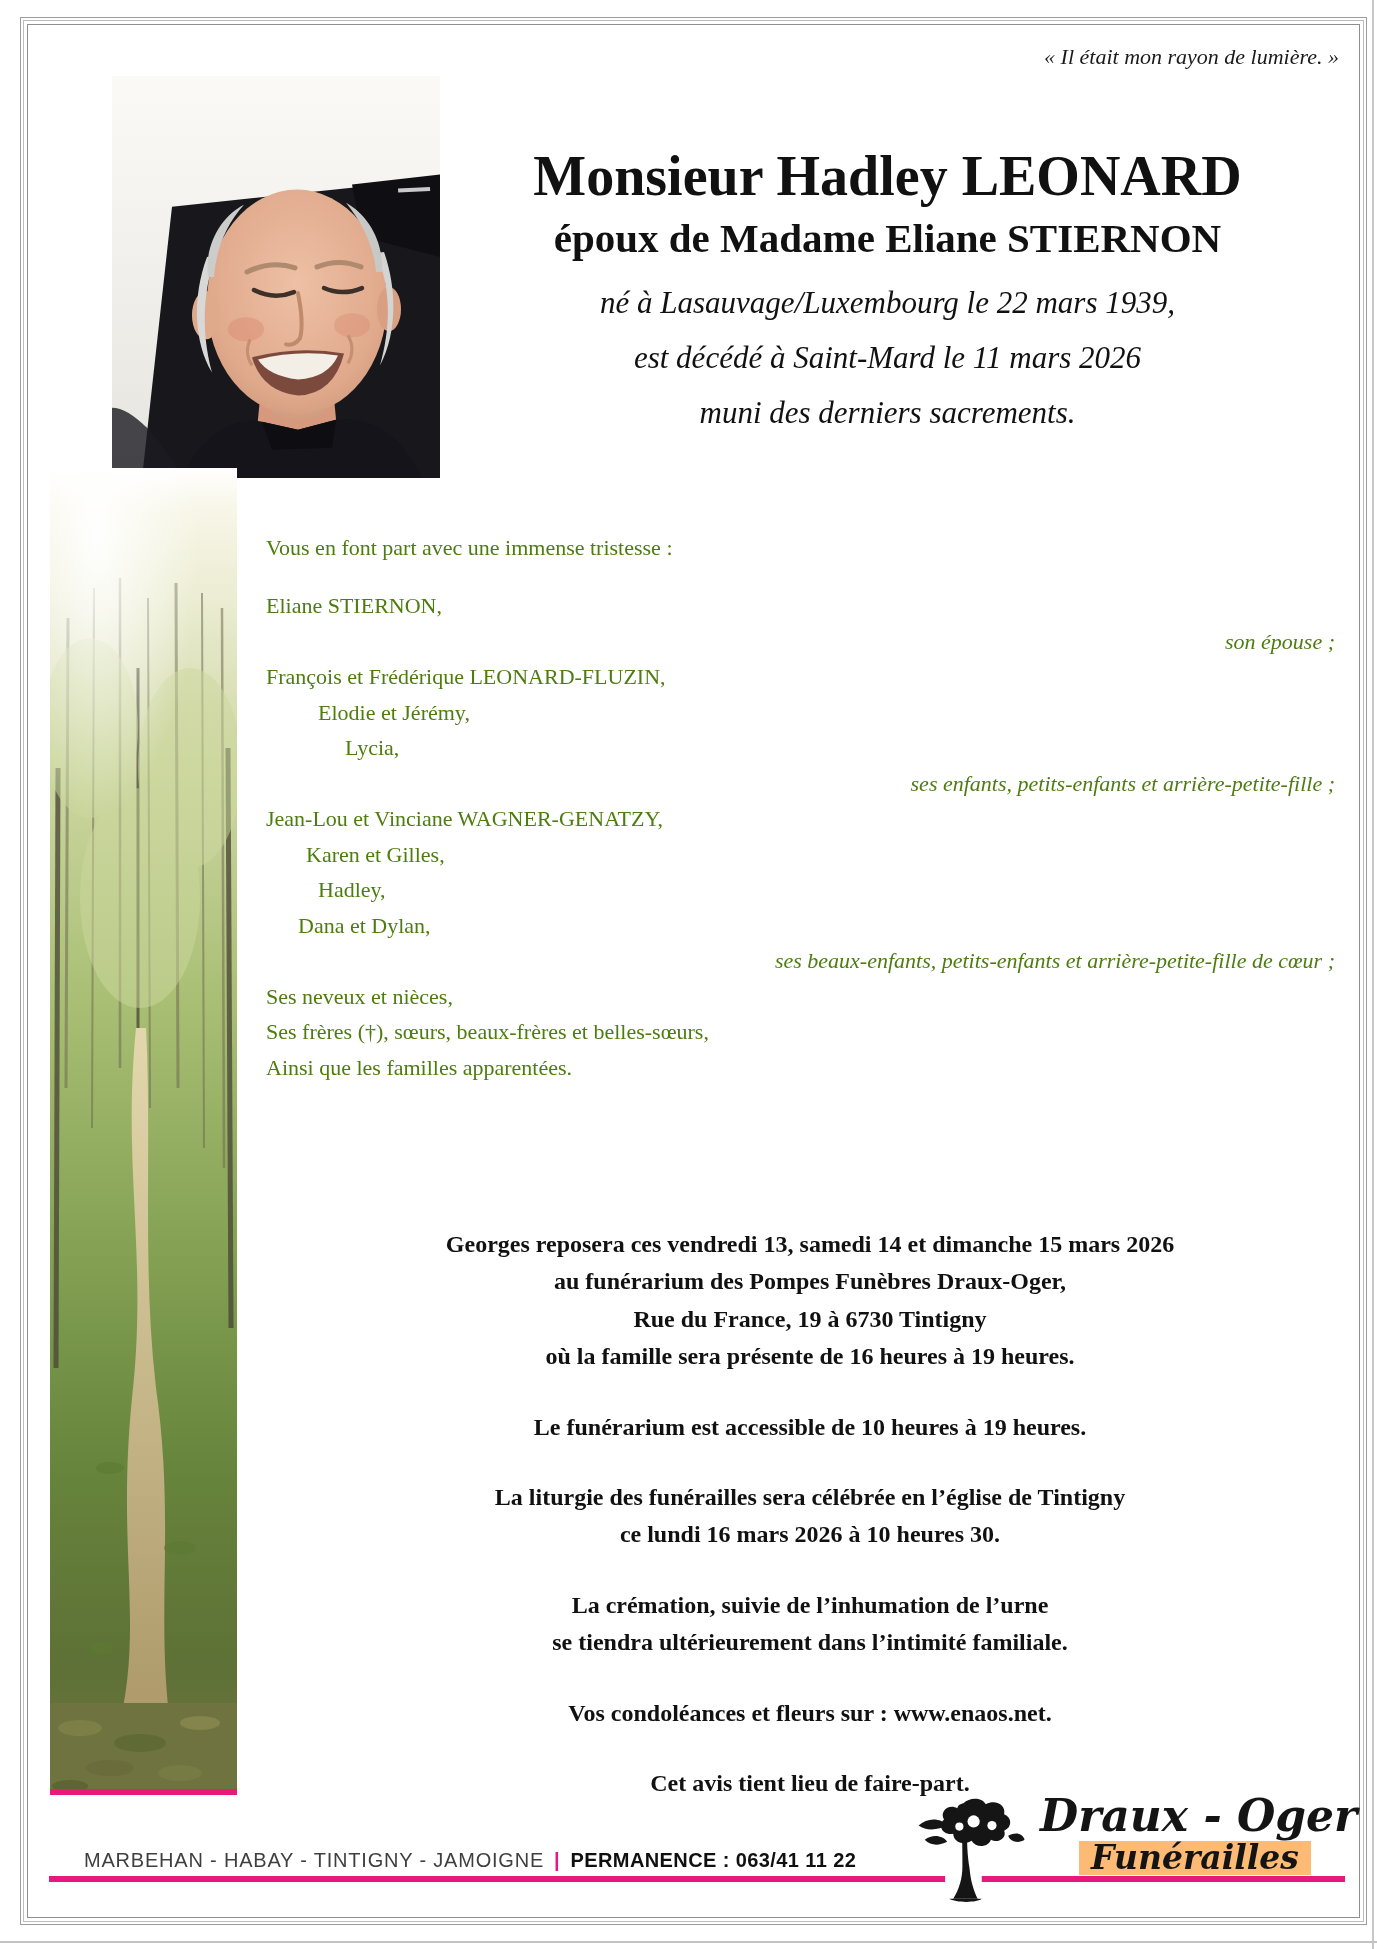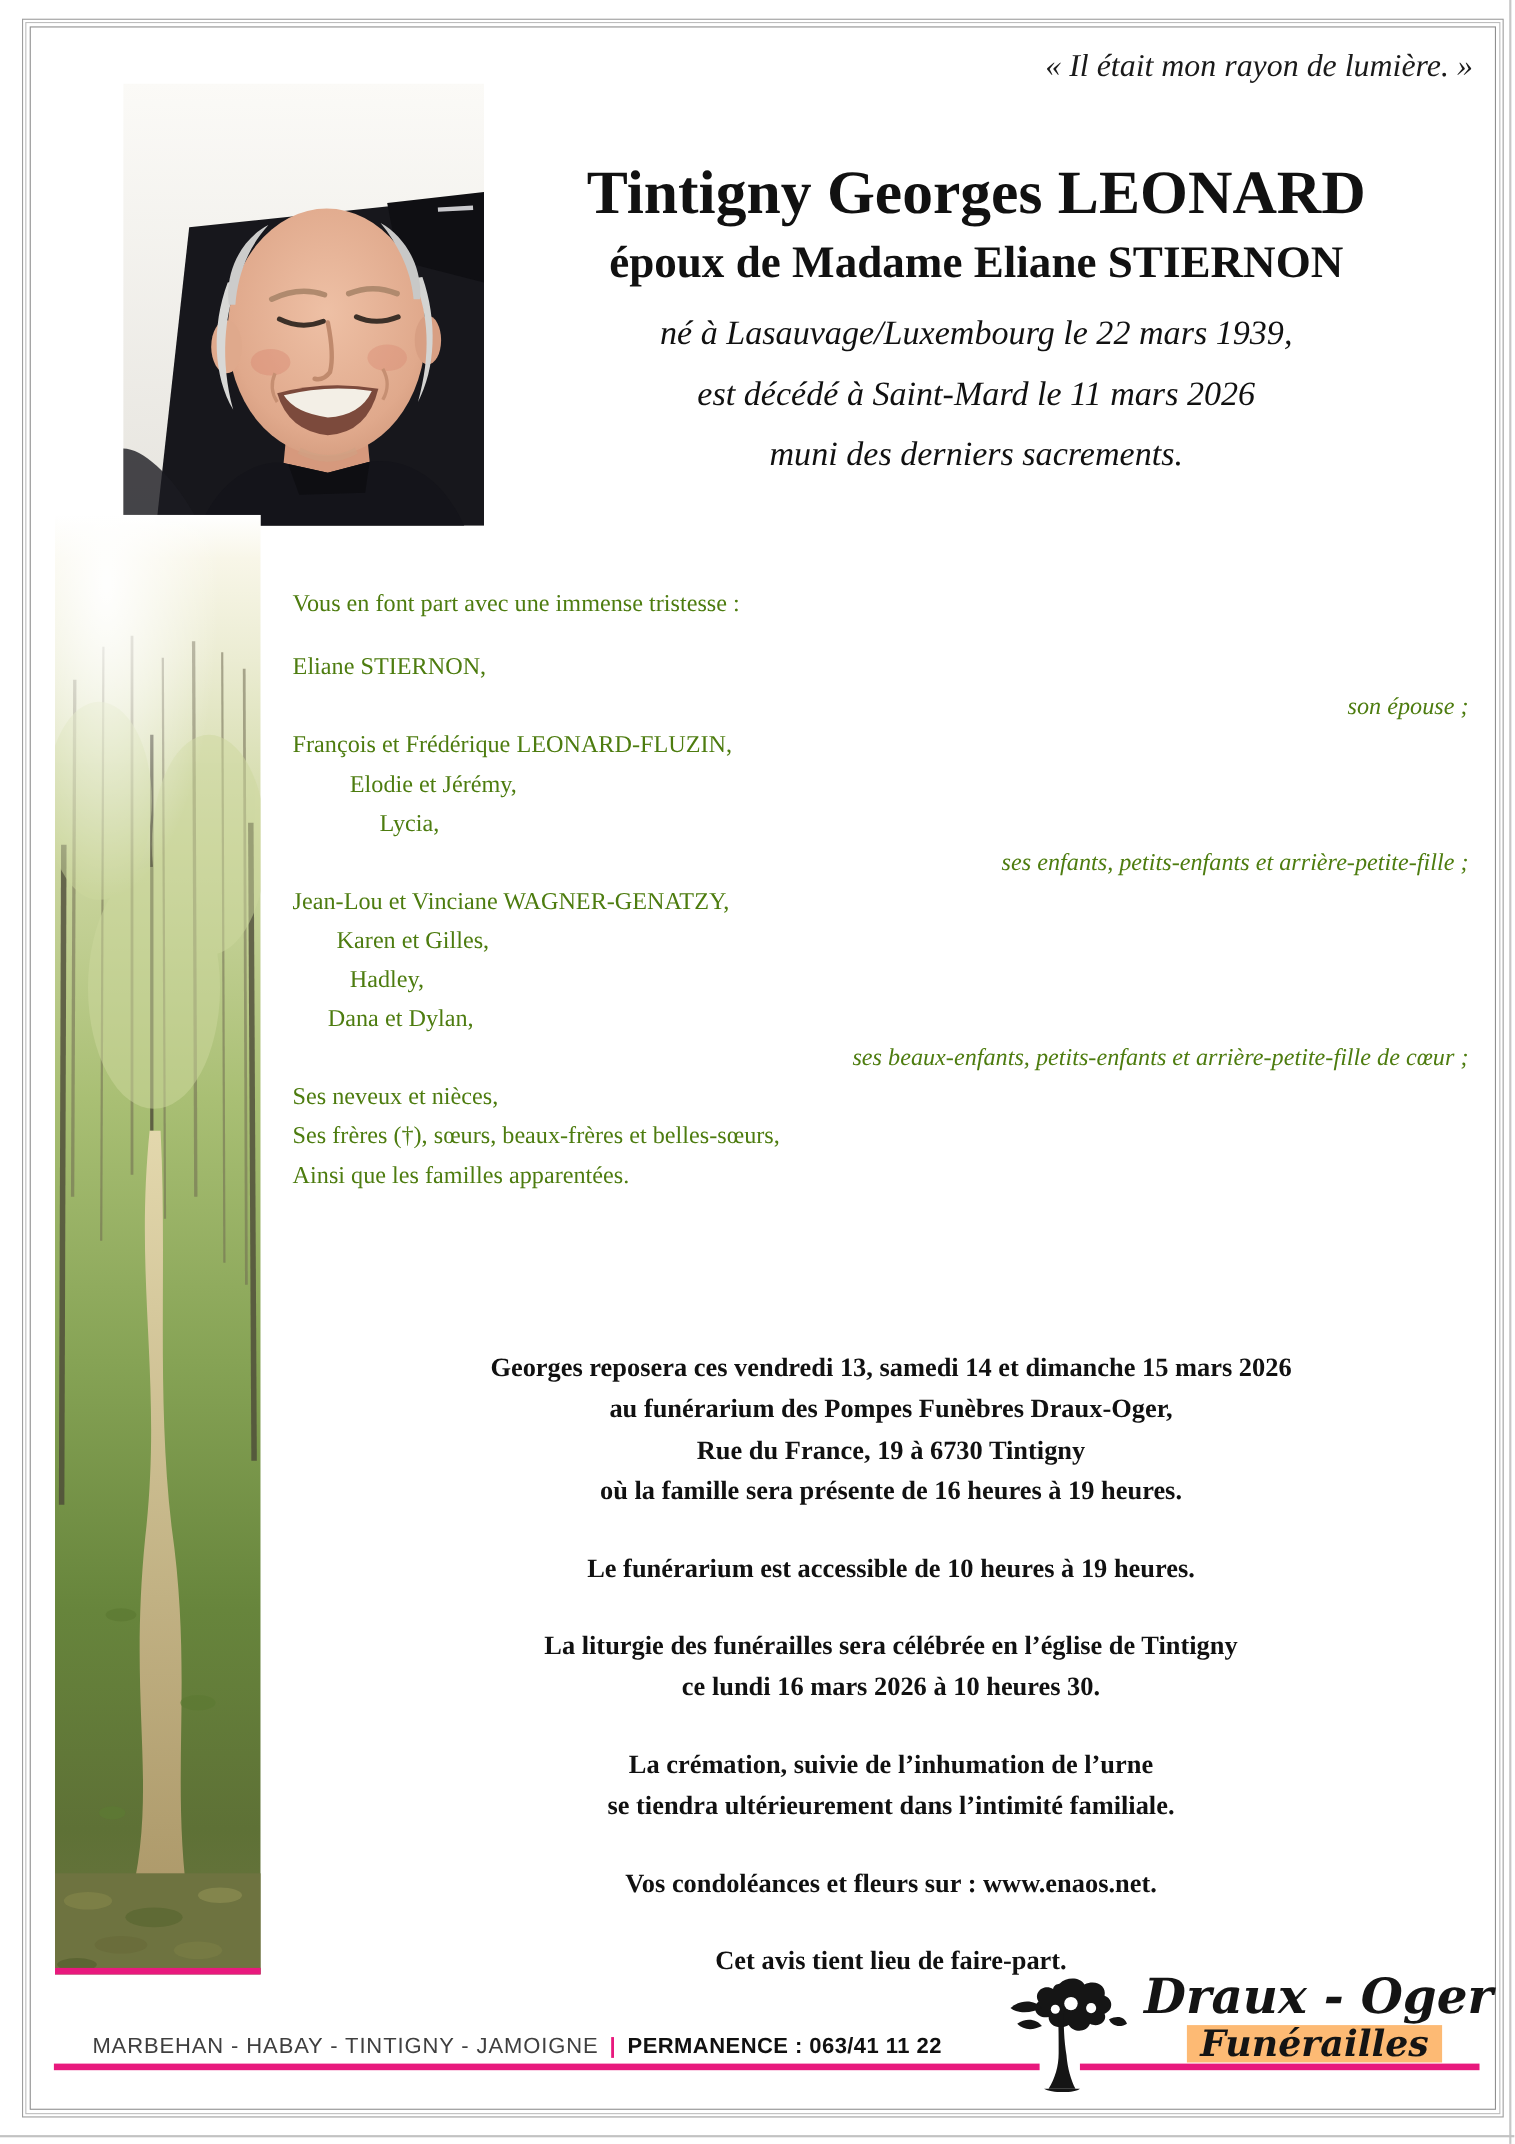--- a/index.html
+++ b/index.html
@@ -7,21 +7,21 @@
         font-family:"Liberation Serif",serif;color:#111;}
   
   .edge-r{position:absolute;top:0;right:3px;width:2px;height:100%;background:#c7c7c7;}
   .edge-b{position:absolute;left:0;bottom:6px;width:100%;height:2px;background:#c2c2c2;}
   
   .frame{position:absolute;left:20px;top:17px;width:1345px;height:1906px;border:1px solid #9d9d9d;}
   .frame::before{content:'';position:absolute;inset:2px;border:1px solid #bdbdbd;}
   .frame::after{content:'';position:absolute;inset:6px;border:1px solid #8f8f8f;}
 
   .quote{position:absolute;top:44px;left:300px;right:38px;text-align:right;
-         font-style:italic;font-size:29px;color:#1a1a1a;}
+         font-style:italic;font-size:22px;color:#1a1a1a;}
 
   .photo{position:absolute;left:112px;top:76px;width:328px;height:402px;
          box-shadow:inset 0 0 26px 18px #ffffff;}
   .photo svg{display:block;width:100%;height:100%;}
 
   .strip{position:absolute;left:50px;top:468px;width:187px;height:1327px;
          box-shadow:inset 0 0 18px 8px rgba(255,255,255,.55);}
   .strip svg{display:block;width:100%;height:100%;}
   .strip-pink{position:absolute;left:0;bottom:0;width:100%;height:6px;background:var(--accent,#e8197d);}
 
@@ -167,21 +167,21 @@
       <ellipse cx="90" cy="1275" rx="26" ry="9" fill="#5f6a35"></ellipse>
       <ellipse cx="150" cy="1255" rx="20" ry="7" fill="#83854c"></ellipse>
       <ellipse cx="60" cy="1300" rx="24" ry="8" fill="#6a6d3b"></ellipse>
       <ellipse cx="130" cy="1305" rx="22" ry="8" fill="#767a43"></ellipse>
       <ellipse cx="20" cy="1318" rx="18" ry="6" fill="#5c6533"></ellipse>
     </svg>
     <div class="strip-pink"></div>
   </div>
 
   <div class="head">
-    <div class="title">Tintigny Georges LEONARD</div>
+    <div class="title">Monsieur Hadley LEONARD</div>
     <div class="subtitle">époux de Madame Eliane STIERNON</div>
     <div class="vitals">
       <div>né à Lasauvage/Luxembourg le 22 mars 1939,</div>
       <div>est décédé à Saint-Mard le 11 mars 2026</div>
       <div>muni des derniers sacrements.</div>
     </div>
   </div>
 
   <div class="family">
     <div class="intro">Vous en font part avec une immense tristesse :</div>

